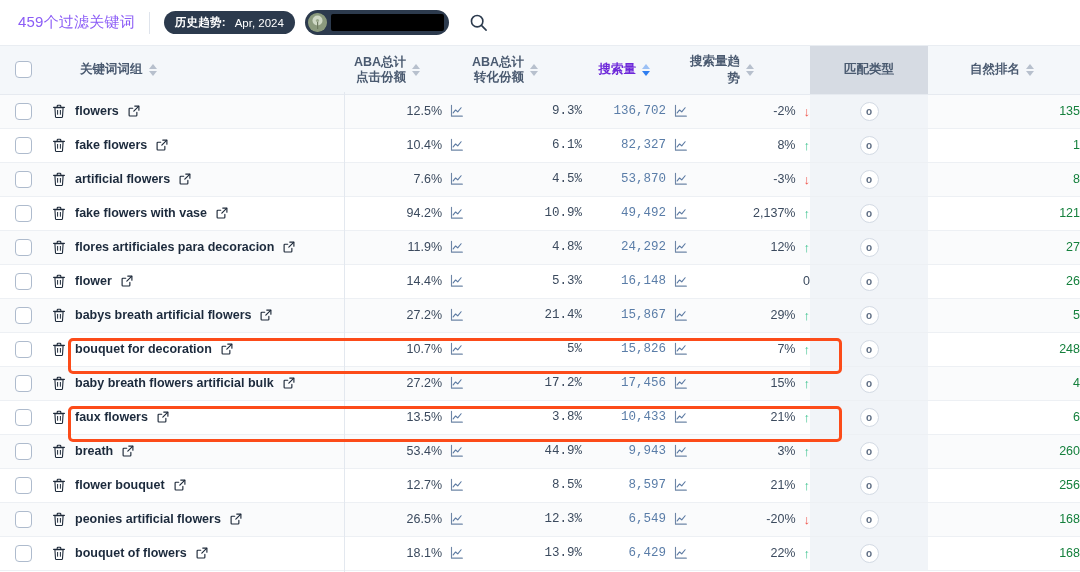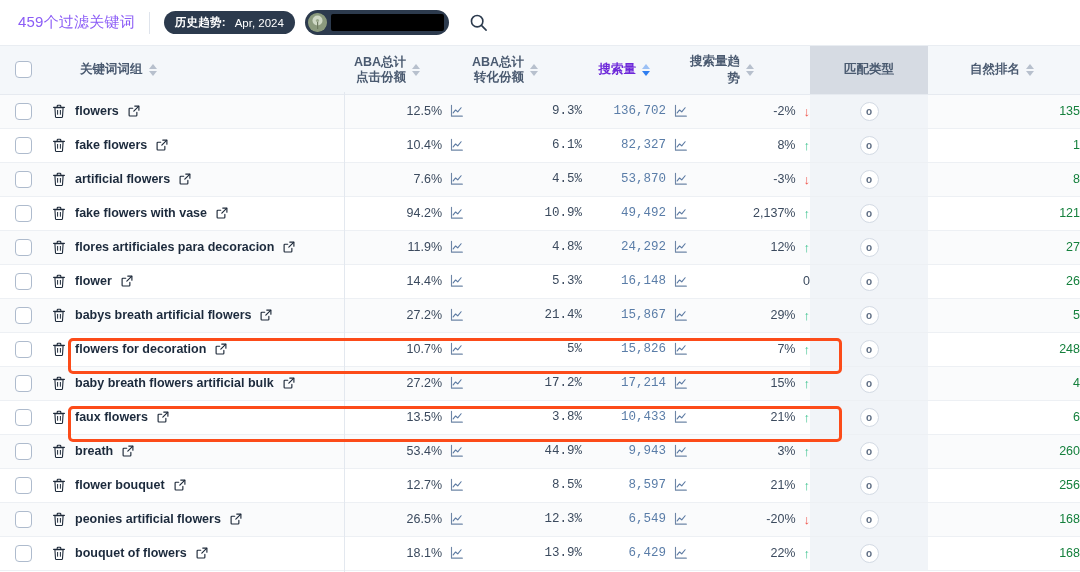--- a/index.html
+++ b/index.html
@@ -682,21 +682,21 @@
             <td class="kw">
               <span class="kw-cell">
                 <span class="trash" style="margin-left:-28px">
                   <svg width="14" height="15" viewBox="0 0 14 15" fill="none">
                     <path d="M1.6 3.4h10.8" stroke="#1e2a3a" stroke-width="1.1" stroke-linecap="round"></path>
                     <path d="M5.2 3.2V2.1a.8.8 0 0 1 .8-.8h2a.8.8 0 0 1 .8.8v1.1" stroke="#1e2a3a" stroke-width="1.1"></path>
                     <path d="M2.9 3.6h8.2l-.6 9.1a.9.9 0 0 1-.9.8H4.4a.9.9 0 0 1-.9-.8L2.9 3.6z" stroke="#1e2a3a" stroke-width="1.1" stroke-linejoin="round"></path>
                     <path d="M5.6 6v4.7M8.4 6v4.7" stroke="#1e2a3a" stroke-width="1"></path>
                   </svg>
                 </span>
-                <span class="kw-text">flowers for decoration</span>
+                <span class="kw-text">bouquet for decoration</span>
                 <span class="ext-icon">
                   <svg width="12" height="12" viewBox="0 0 13 13" fill="none">
                     <path d="M7.3 1.2h4.5v4.5" stroke="#1e2a3a" stroke-width="1.25" stroke-linecap="round" stroke-linejoin="round"></path>
                     <path d="M11.5 1.5 6.3 6.7" stroke="#1e2a3a" stroke-width="1.25" stroke-linecap="round"></path>
                     <path d="M9.6 8v3.1a.8.8 0 0 1-.8.8H2a.8.8 0 0 1-.8-.8V4.3a.8.8 0 0 1 .8-.8h3.1" stroke="#1e2a3a" stroke-width="1.25" stroke-linecap="round" stroke-linejoin="round"></path>
                   </svg>
                 </span>
               </span>
             </td>
             <td class="num c-clickshare">
@@ -760,21 +760,21 @@
                   <svg width="14" height="14" viewBox="0 0 15 15" fill="none">
                     <path d="M1.6 1.4v11.6h11.6" stroke="#6e86a6" stroke-width="1.2" stroke-linecap="round" stroke-linejoin="round"></path>
                     <path d="M3.4 9.6 6 6.4l2.3 2.1 3.6-4.5" stroke="#5d7ba3" stroke-width="1.2" stroke-linecap="round" stroke-linejoin="round"></path>
                   </svg>
                 </span>
               </span>
             </td>
             <td class="num c-convshare"><span>17.2%</span></td>
             <td class="num c-volume">
               <span class="cell-flex">
-                <span class="vol-link">17,214</span>
+                <span class="vol-link">17,456</span>
                 <span class="spark">
                   <svg width="14" height="14" viewBox="0 0 15 15" fill="none">
                     <path d="M1.6 1.4v11.6h11.6" stroke="#6e86a6" stroke-width="1.2" stroke-linecap="round" stroke-linejoin="round"></path>
                     <path d="M3.4 9.6 6 6.4l2.3 2.1 3.6-4.5" stroke="#5d7ba3" stroke-width="1.2" stroke-linecap="round" stroke-linejoin="round"></path>
                   </svg>
                 </span>
               </span>
             </td>
             <td class="num c-voltrend">
               <span class="cell-flex">

